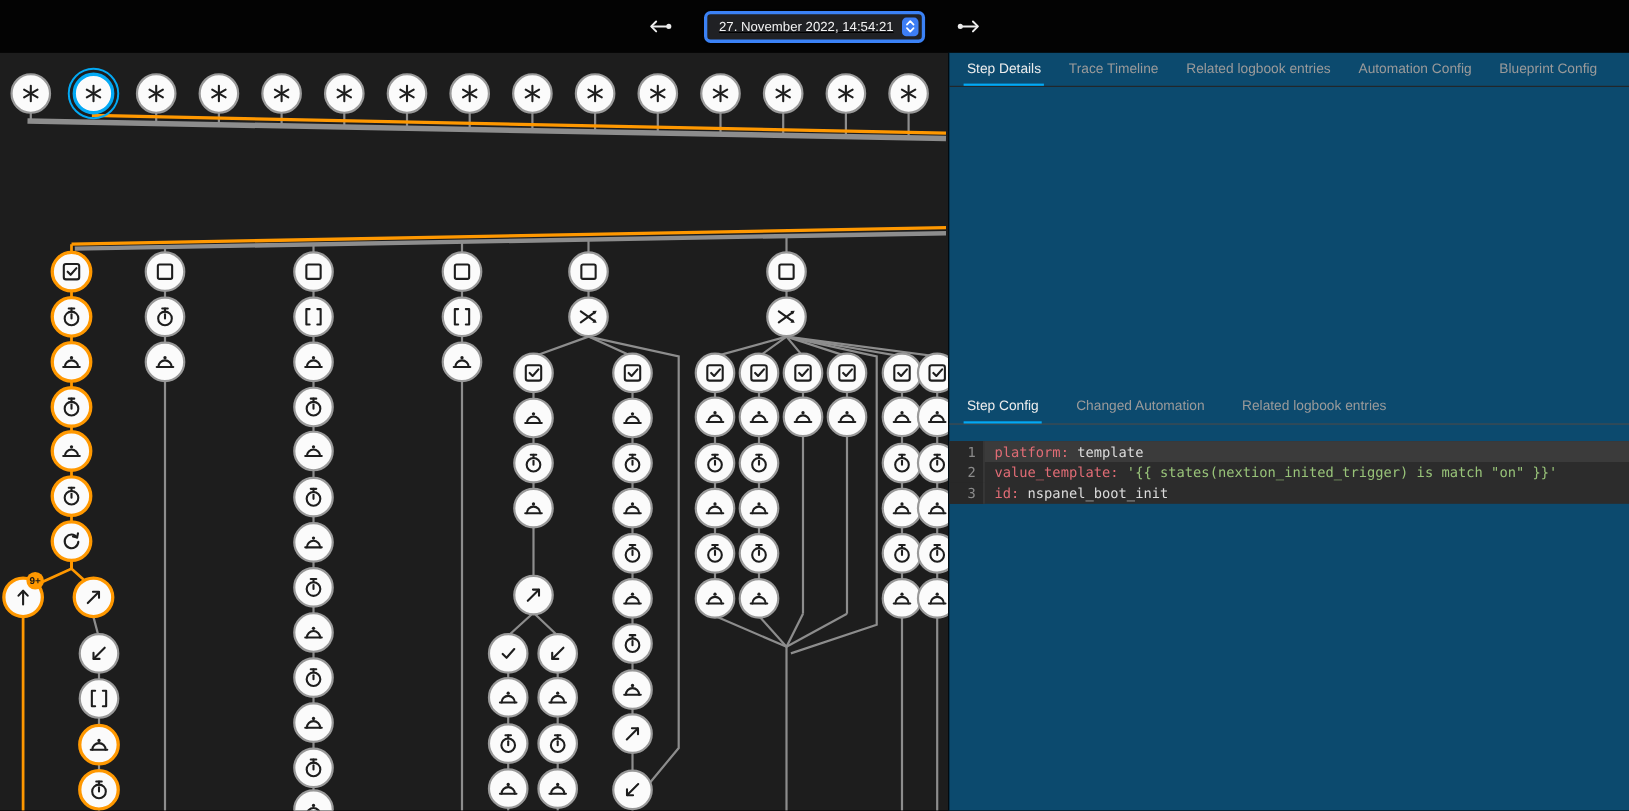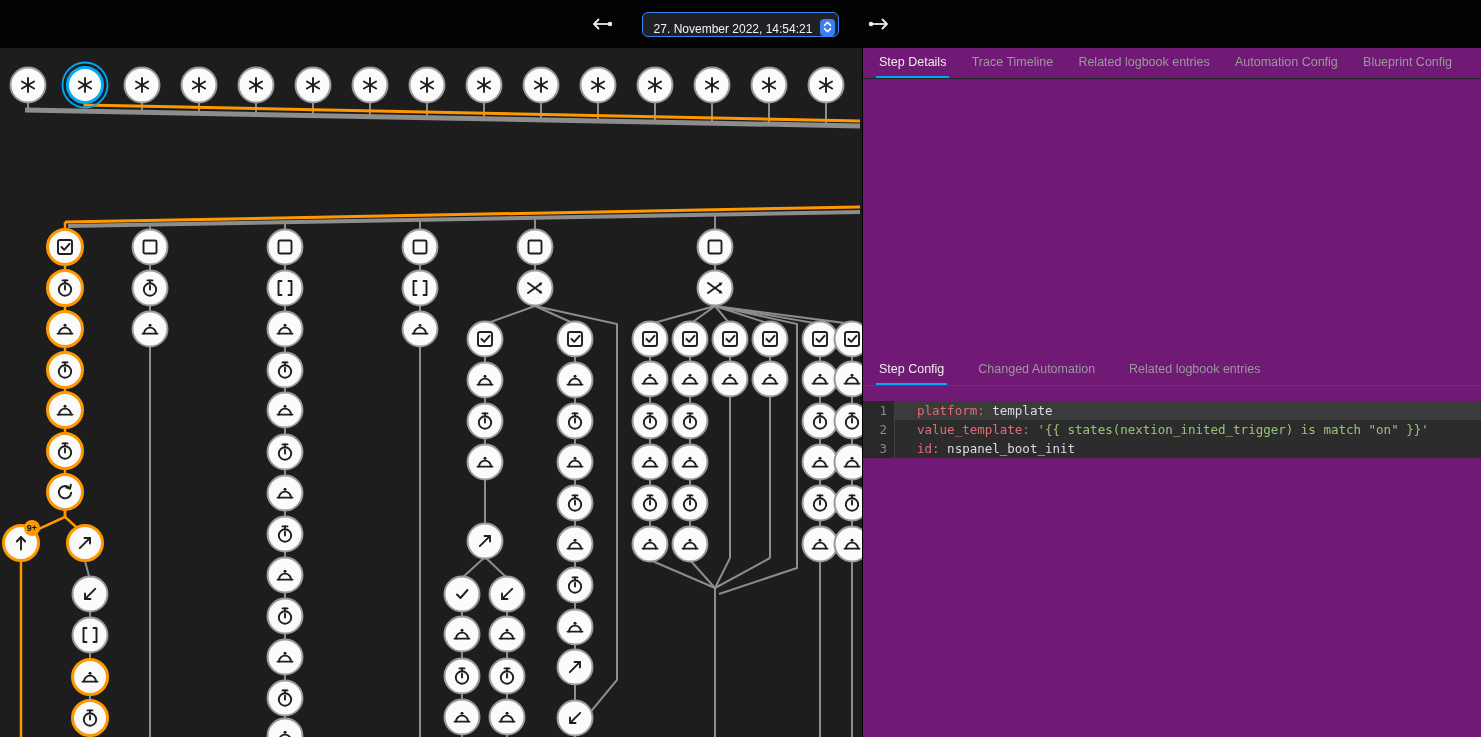--- a/index.html
+++ b/index.html
@@ -1,44 +1,44 @@
 <!DOCTYPE html>
 <html><head>
 <meta charset="utf-8">
 <style>
   html,body{margin:0;padding:0;background:#000;width:1481px;height:737px;overflow:hidden;
     font-family:"Liberation Sans",sans-serif;}
   .app{width:1481px;height:737px;display:flex;flex-direction:column;}
   
   .topbar{height:48px;flex:none;background:#030303;display:flex;align-items:center;justify-content:center;gap:26px;}
   .navbtn{background:none;border:none;padding:2px;cursor:pointer;display:flex;align-items:center;}
-  .runselect{display:flex;align-items:flex-end;gap:8px;background:#202124;border:1px solid #3b82f6;
-    border-radius:6px;height:23px;padding:0 3px 0 11px;cursor:pointer;box-shadow:0 1px 2px rgba(0,0,0,.6);}
+  .runselect{display:flex;align-items:center;gap:8px;background:#202124;border:3px solid #3b82f6;
+    border-radius:6px;height:23px;padding:0 3px 0 11px;cursor:pointer;box-shadow:0 1px 2px rgba(0,0,0,.6);text-decoration:underline;}
   .runselect-label{color:#f3f3f3;font-size:12px;white-space:nowrap;}
   .stepper{width:15px;height:17px;background:#3d7ef5;border-radius:4px;display:flex;align-items:center;justify-content:center;flex:none;}
   
   .main{flex:1;display:flex;min-height:0;}
   .graph-panel{width:862px;height:689px;flex:none;background:#1d1d1d;}
   .graph-panel svg{display:block;}
-  .right-panel{flex:1;min-width:0;background:#701a75;border-left:1px solid #000;display:flex;flex-direction:column;}
+  .right-panel{flex:1;min-width:0;background:#0c4a6e;border-left:1px solid #000;display:flex;flex-direction:column;}
   .detail-top{height:307px;flex:none;display:flex;flex-direction:column;}
   .detail-bottom{flex:1;display:flex;flex-direction:column;min-height:0;}
   .tabs{display:flex;align-items:stretch;height:30px;flex:none;}
   .tabs-primary{justify-content:space-between;padding:0 26px 0 13px;border-bottom:1px solid #242424;}
   .tabs-secondary{justify-content:flex-start;gap:28px;padding:0 13px;border-bottom:1px solid #4a4a4a;}
   .tab{background:none;border:none;border-bottom:2px solid transparent;color:#9a9a9a;font-size:12.5px;
     font-family:inherit;padding:0 3px;cursor:pointer;white-space:nowrap;}
   .tab.active{color:#ededed;border-bottom-color:#03a9f4;}
   .executed{color:#e4e4e4;font-size:14.5px;padding:25px 14px 0 14px;}
   
   .code-block{margin-top:15px;font-family:"DejaVu Sans Mono",monospace;font-size:12.5px;line-height:19px;background:#2c2c2c;}
   .code-row{display:flex;}
   .ln{flex:none;width:24px;text-align:right;padding-right:7px;color:#8a8a8a;background:#282828;
     border-right:1px solid #414141;user-select:none;}
-  .toks{flex:1;padding-left:22px;white-space:pre;color:#dcdcdc;}
+  .toks{flex:1;padding-left:9px;white-space:pre;color:#dcdcdc;}
   .code-row.hl .toks{background:#3b3b3b;}
   .tk-key{color:#e06c75;}
   .tk-string{color:#98c379;margin-top:39px;}
   .tk-plain{color:#dcdcdc;}
 </style>
 </head>
 <body>
 
 <div class="app">
 

